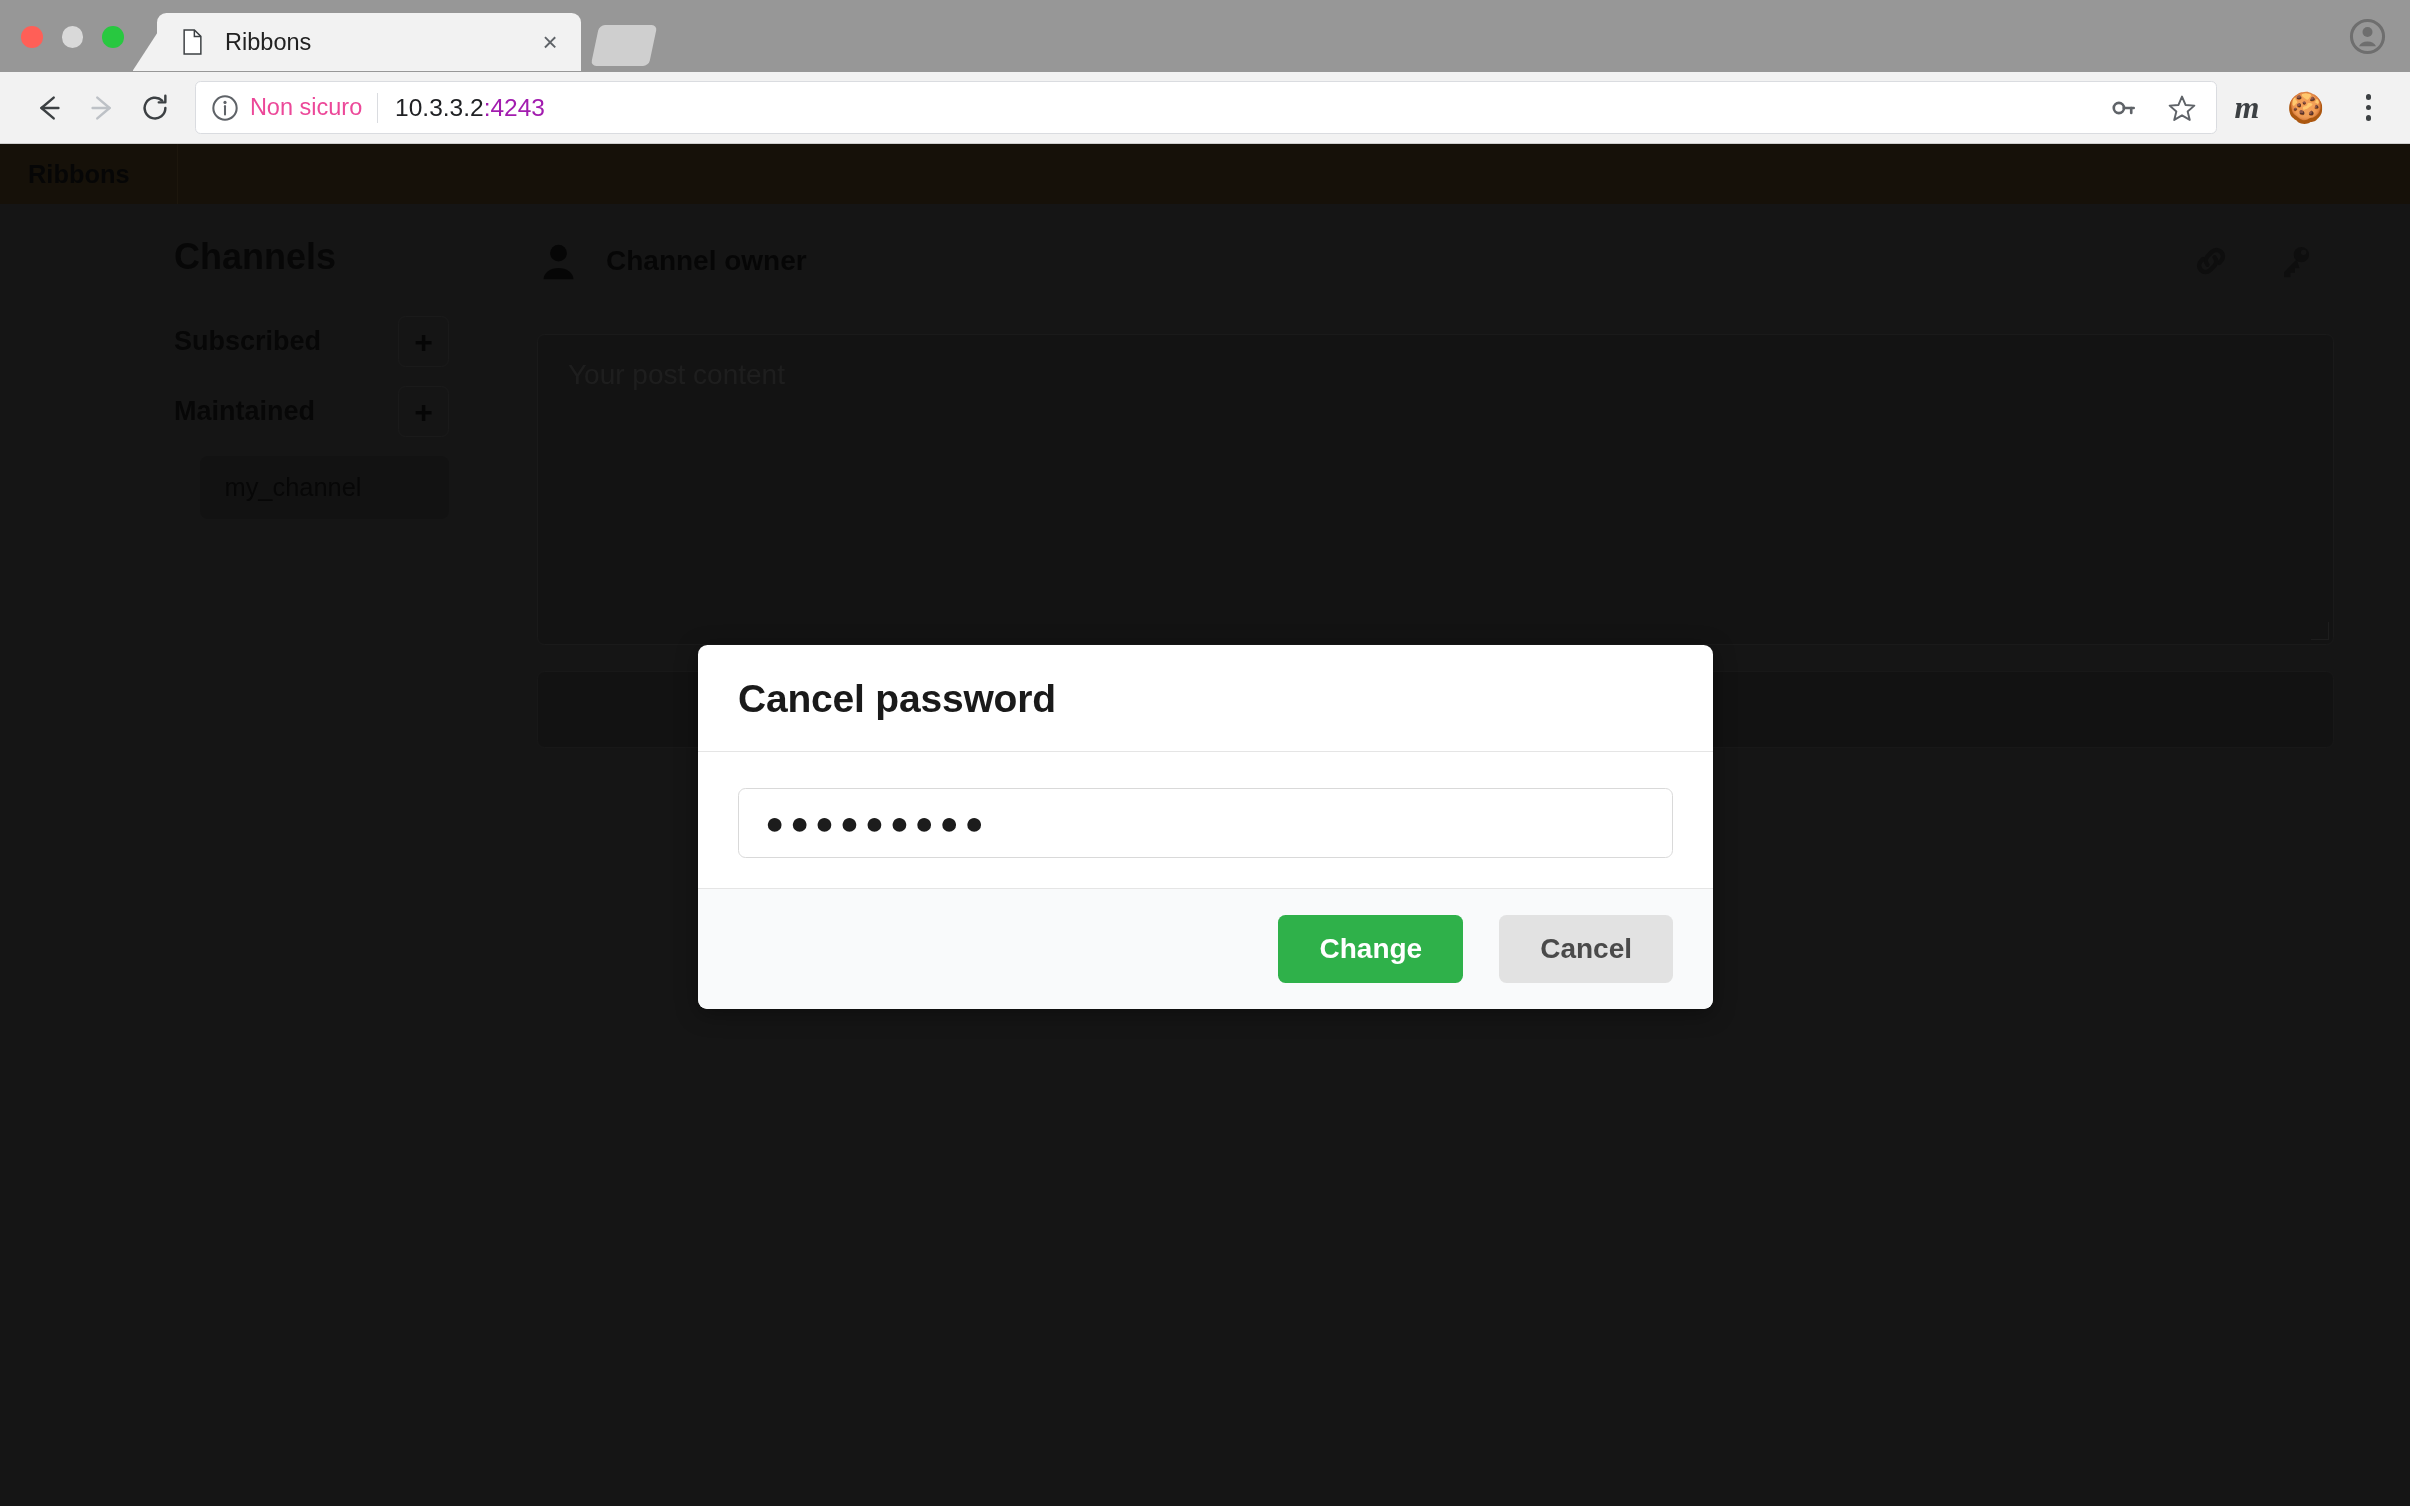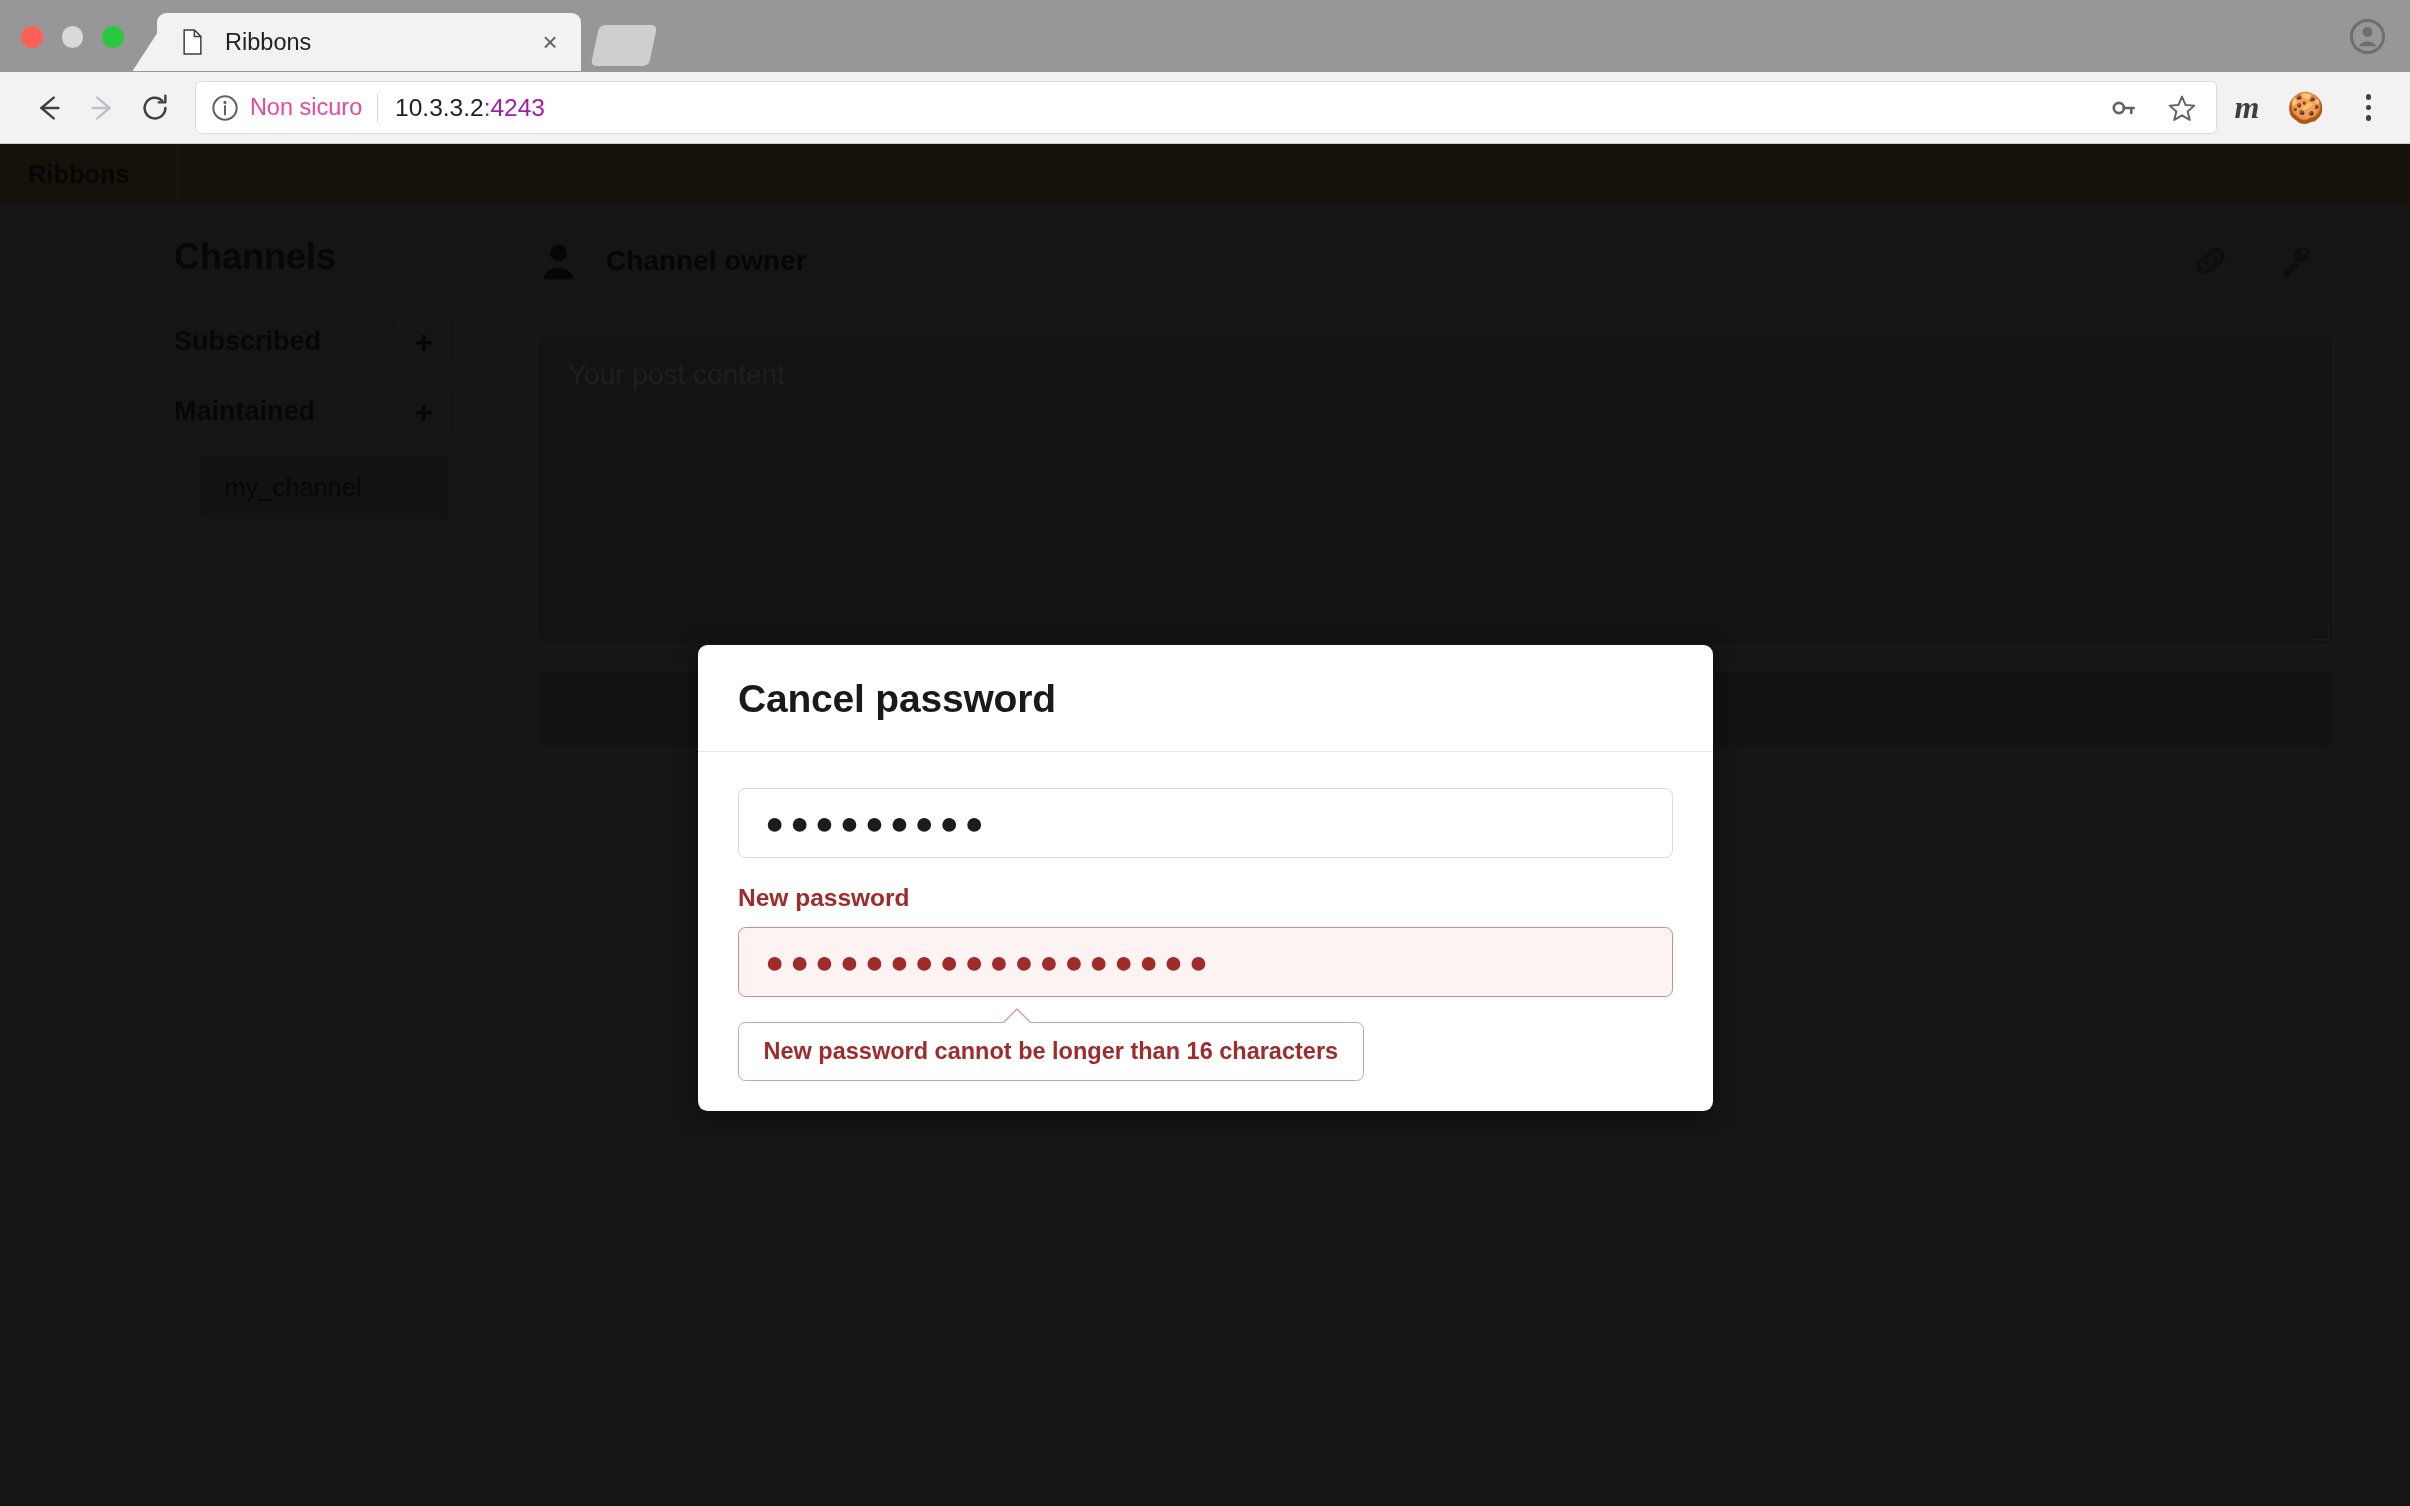--- a/index.html
+++ b/index.html
@@ -620,26 +620,23 @@
         <h1 class="modal-title">Cancel password</h1>
       </div>
 
       <div class="modal-body">
         <div class="field">
           <div class="pw-input">
             <span class="dots">●●●●●●●●●</span>
           </div>
         </div>
 
-        <div class="field">
-          <label class="field-label error">New password</label>
-          <div class="pw-input error">
-            <span class="dots error">●●●●●●●●●●●●●●●●●●</span>
-          </div>
-          <div class="err-tip">New password cannot be longer than 16 characters</div>
-        </div>
       </div>
 
+      <div class="modal-footer">
+        <button class="btn btn-primary">Change</button>
+        <button class="btn btn-secondary">Cancel</button>
+      </div>
     </div>
 
   </div>
 </div>
 
 
 </body></html>

